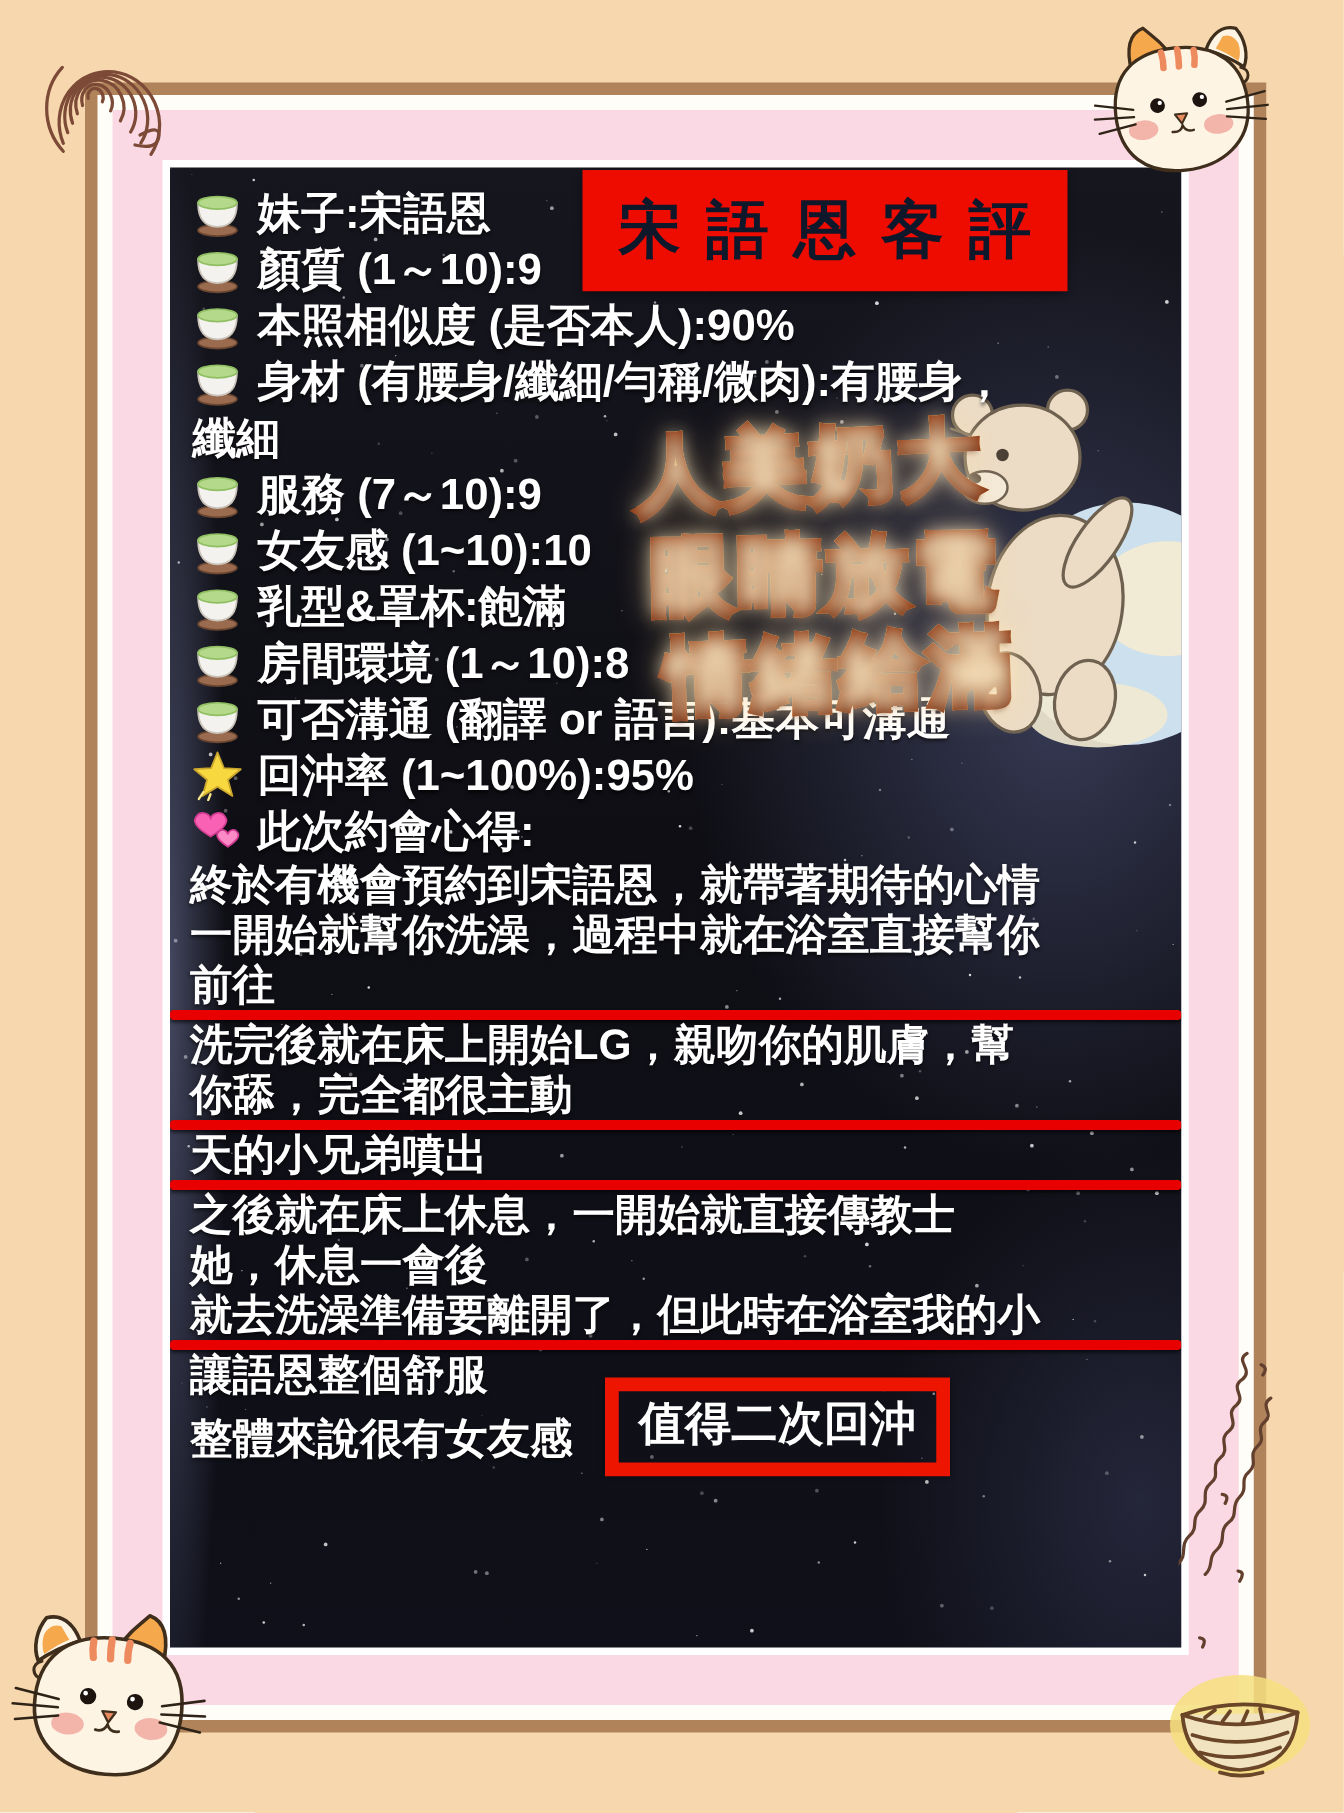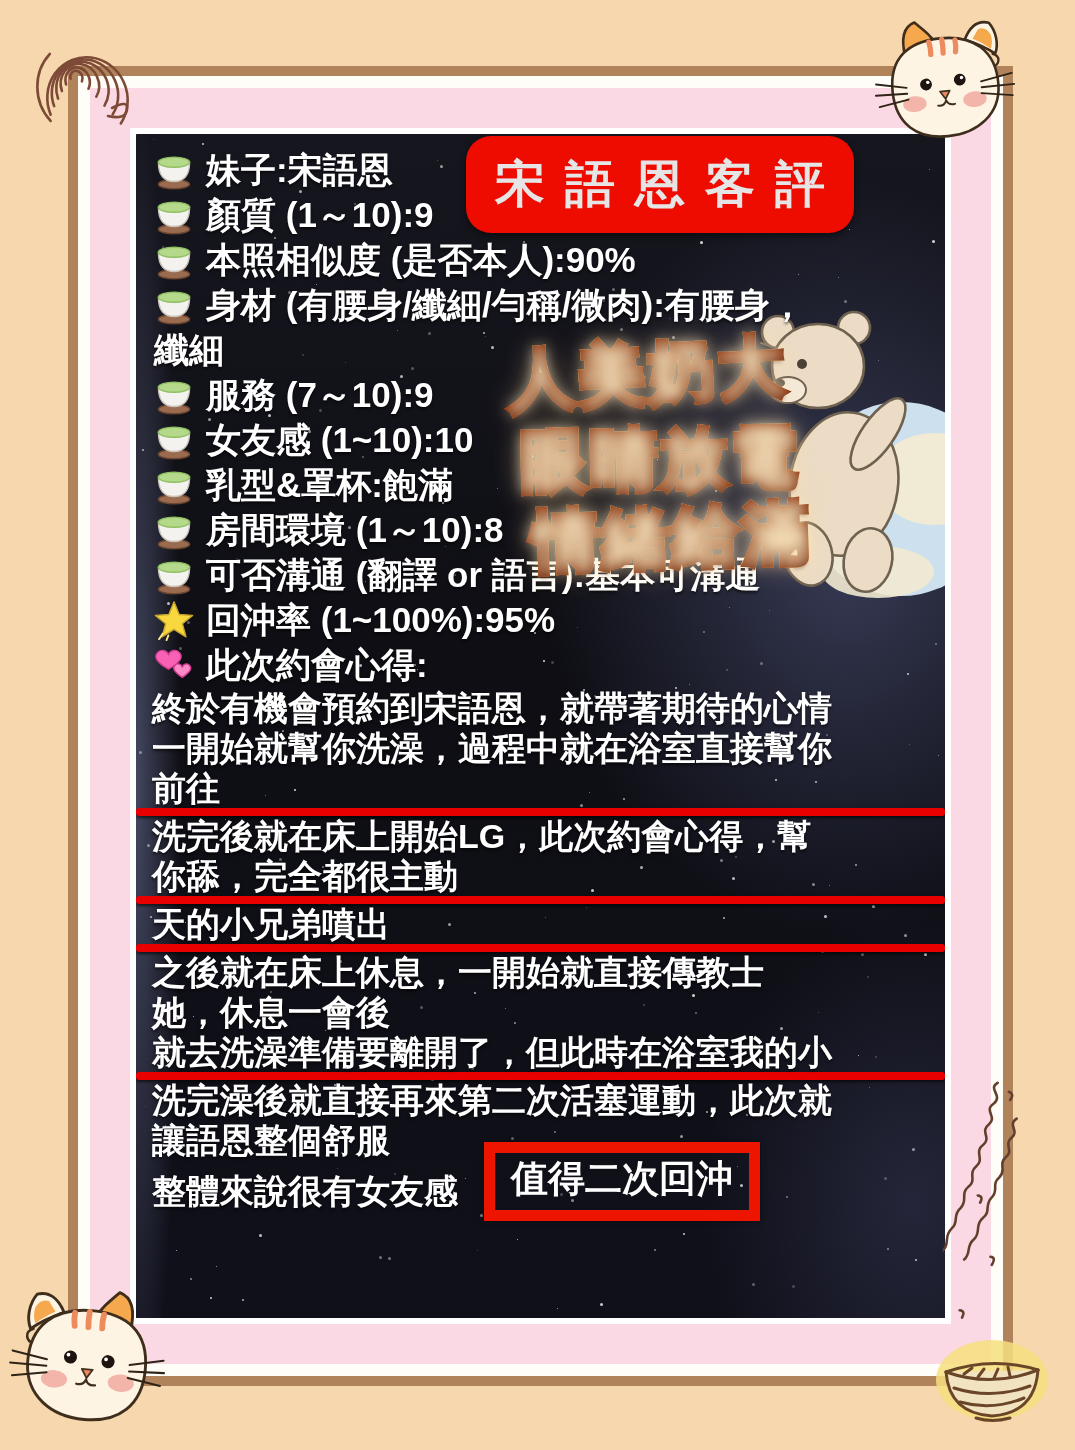--- a/index.html
+++ b/index.html
@@ -39,21 +39,21 @@
   .rline { height:8px; background:#e80000; margin:0 -20px 0 -16px; border-radius:3px;
            box-shadow:0 2px 3px rgba(0,0,0,.6); }
   .closing { display:flex; align-items:center; gap:26px; }
   .verdict-box { border:11px solid #ee1500; padding:1px 16px 6px 16px; margin-top:-18px;
                  font-size:37px; font-weight:700; white-space:nowrap;
                  box-shadow:0 0 4px rgba(0,0,0,.5); }
 
   .title-box { position:absolute; left:330px; top:2px; width:388px; height:97px; z-index:9;
                background:#ee0b00; display:flex; align-items:center; justify-content:center;
                font-size:50px; font-weight:700; letter-spacing:20px; padding-left:20px;
-               color:#e5e5e5; box-shadow:0 3px 7px rgba(0,0,0,.45);border-radius:25px; }
+               color:#0f172a; box-shadow:0 3px 7px rgba(0,0,0,.45); }
 
   .gold { position:absolute; z-index:8; font-size:67px; font-weight:900; letter-spacing:3px;
           white-space:nowrap; color:#ffb23e;
           background:linear-gradient(180deg,#ffe27a 15%,#ffb23e 55%,#ff8f2a 90%);
           -webkit-background-clip:text; background-clip:text; -webkit-text-fill-color:transparent;
           -webkit-text-stroke:5px #7e2605; paint-order:stroke;
           text-shadow:0 0 14px rgba(255,240,205,.95), 0 0 28px rgba(255,215,150,.75), 0 4px 4px rgba(70,15,0,.45);
         }
   .gold-1 { left:372px; top:194px; transform:rotate(-3deg); }
   .gold-2 { left:384px; top:280px; transform:rotate(-1deg); }
@@ -509,30 +509,29 @@
                 <svg class="ic">
                   <use href="#ic-hearts"></use>
                 </svg>
                 <span>此次約會心得:</span>
               </div>
 
         <div class="rv">終於有機會預約到宋語恩，就帶著期待的心情</div>
         <div class="rv">一開始就幫你洗澡，過程中就在浴室直接幫你</div>
         <div class="rv">前往</div>
         <div class="rline"></div>
-        <div class="rv">洗完後就在床上開始LG，此次約會心得，幫</div>
+        <div class="rv">洗完後就在床上開始LG，親吻你的肌膚，幫</div>
         <div class="rv">你舔，完全都很主動</div>
         <div class="rline"></div>
         <div class="rv">天的小兄弟噴出</div>
         <div class="rline"></div>
         <div class="rv">之後就在床上休息，一開始就直接傳教士</div>
         <div class="rv">她，休息一會後</div>
         <div class="rv">就去洗澡準備要離開了，但此時在浴室我的小</div>
         <div class="rline"></div>
-        <div class="rv">洗完澡後就直接再來第二次活塞運動，此次就</div>
         <div class="rv">讓語恩整個舒服</div>
 
         <div class="closing">
           <span class="rv">整體來說很有女友感</span>
           <span class="verdict-box">值得二次回沖</span>
         </div>
       </div>
 
     </div>
    </div>

